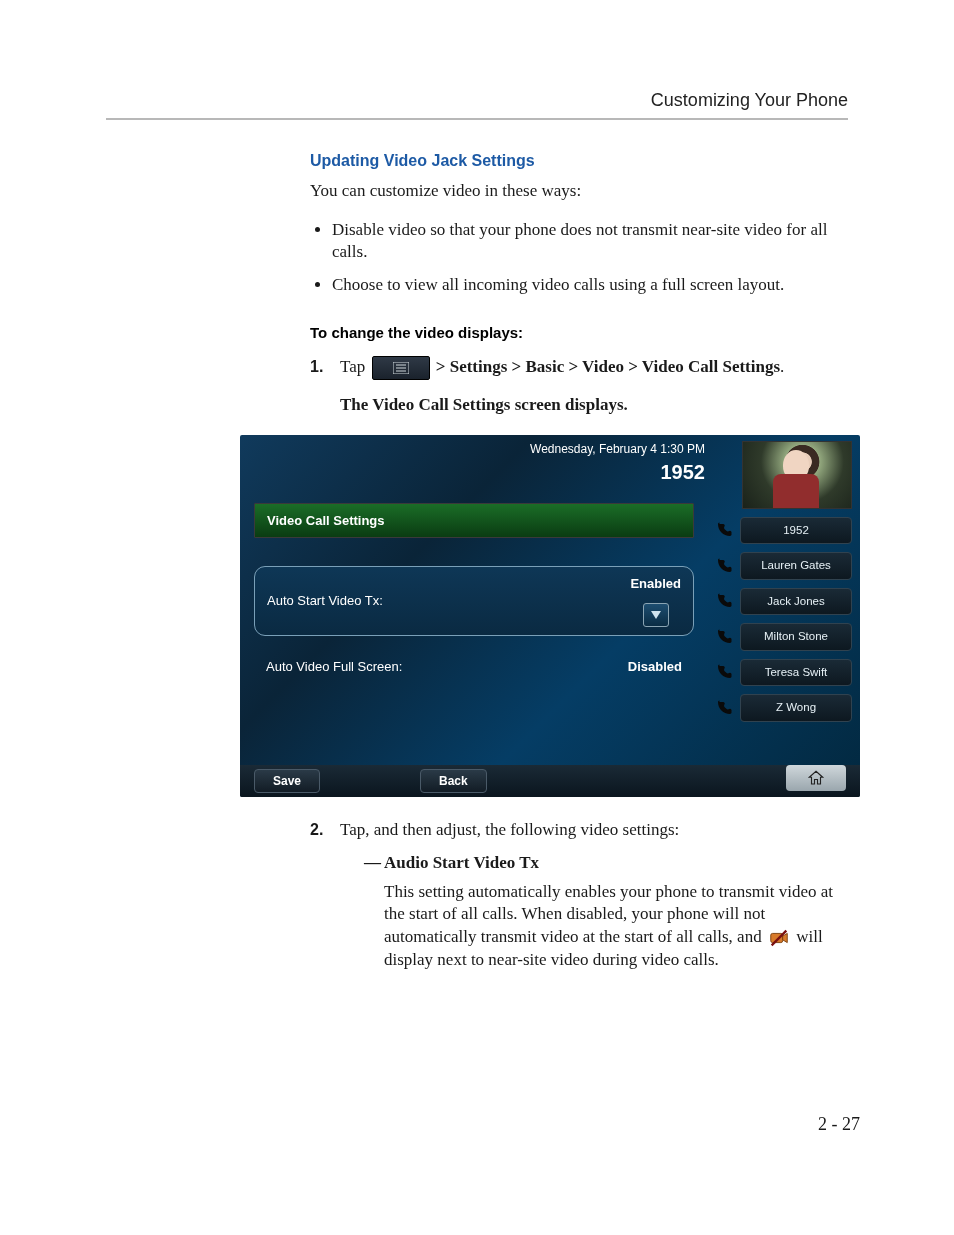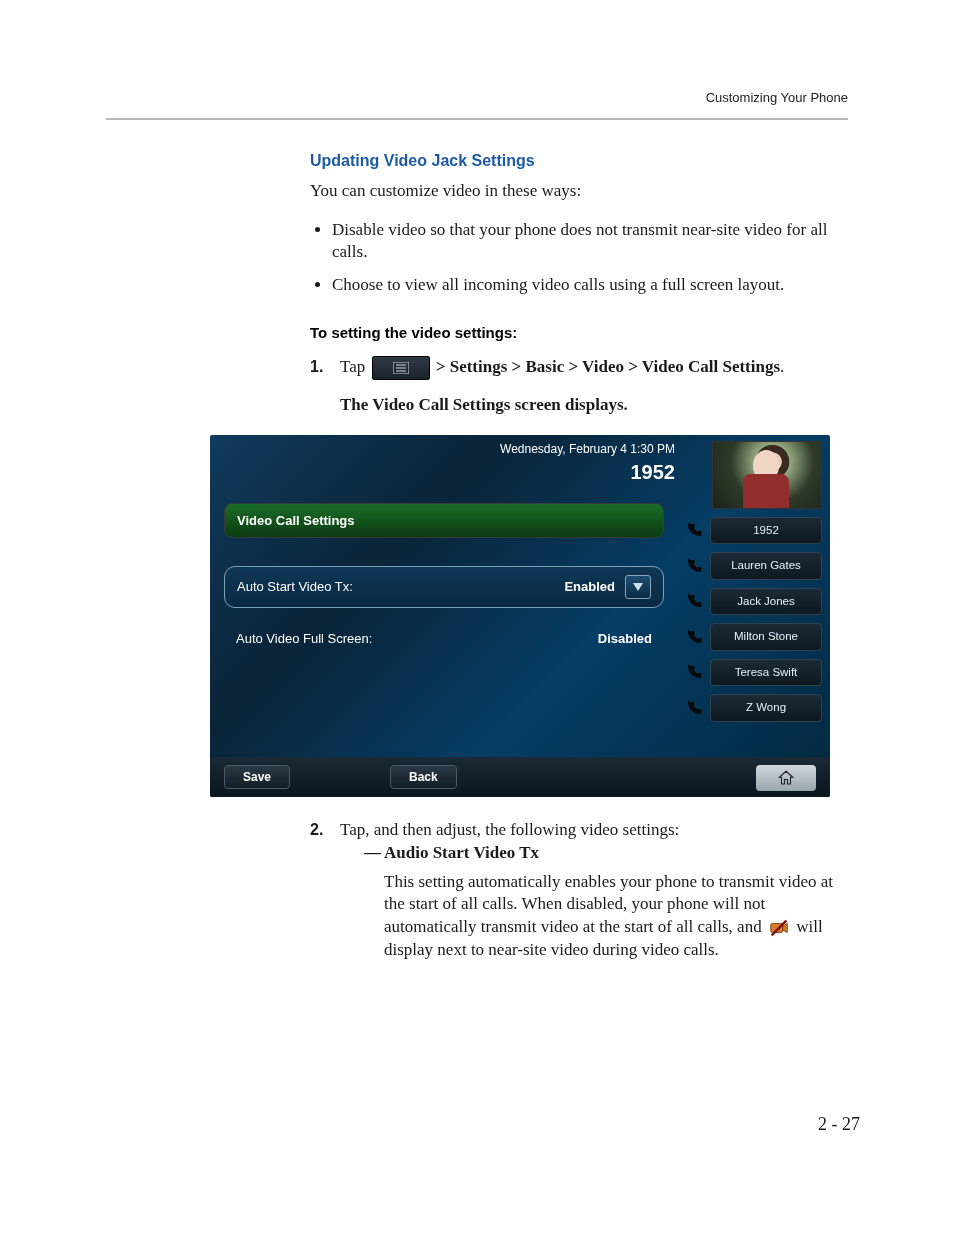--- a/index.html
+++ b/index.html
@@ -15,21 +15,21 @@
     height: 1235px;
     position: relative;
     box-sizing: border-box;
     padding: 80px 106px 60px 180px;
   }
   .running-header {
     position: absolute;
     top: 90px;
     right: 106px;
     font-family: "Segoe UI", Arial, sans-serif;
-    font-size: 13px;
+    font-size: 18px;
     color: #222;
   }
   hr.rule {
     border: none;
     border-top: 2px solid #b8b8b8;
     margin: 0;
     position: absolute;
     top: 118px;
     left: 106px;
     right: 106px;
@@ -112,20 +112,21 @@
   }
   .phone-ui {
     width: 620px;
     height: 362px;
     background: linear-gradient(135deg, #103a5c 0%, #0a2438 30%, #053d65 60%, #02283f 100%);
     color: #fff;
     font-family: "Segoe UI", Arial, sans-serif;
     position: relative;
     overflow: hidden;
     border-radius: 2px;
+    margin-left: 30px;
   }
   .phone-header {
     position: absolute;
     top: 6px;
     right: 155px;
     text-align: right;
     font-size: 12px;
   }
   .phone-header .ext {
     font-size: 20px;
@@ -134,21 +135,21 @@
   }
   .left-panel {
     position: absolute;
     top: 68px;
     left: 14px;
     width: 440px;
   }
   .panel-title-bar {
     background: linear-gradient(#1b6d27, #0a3c12);
     border: 1px solid #3a3a3a;
-    border-radius: 8px;
+    border-radius: 1px;
     padding: 8px 12px;
     font-size: 13px;
     font-weight: 600;
     color: #fff;
     margin-bottom: 28px;
   }
   .setting-row {
     display: flex;
     align-items: center;
     justify-content: space-between;
@@ -158,37 +159,38 @@
     margin-bottom: 14px;
   }
   .setting-row.selected {
     background: linear-gradient(#0e3756, #0a2a42);
     border: 1px solid #7aa0b8;
   }
   .setting-row .value-pill {
     display: flex;
     align-items: center;
     gap: 10px;
+    flex-direction: column;
   }
   .dropdown-btn {
     width: 24px;
     height: 22px;
     border: 1px solid #8aa4b3;
     border-radius: 3px;
     background: linear-gradient(#1d4d70,#0a2c44);
     display: flex;
     align-items: center;
     justify-content: center;
   }
   .bottom-bar {
     position: absolute;
     left: 0;
     bottom: 0;
     width: 100%;
-    height: 40px;
+    height: 32px;
     background: linear-gradient(#1a2a36, #0a151e);
     display: flex;
     align-items: center;
     gap: 100px;
     padding-left: 14px;
     box-sizing: border-box;
   }
   .soft-btn {
     background: linear-gradient(#2a3a47,#121c25);
     border: 1px solid #4a5a68;
@@ -260,20 +262,21 @@
     color: #e6f0f5;
   }
   .phone-glyph {
     width: 20px;
     height: 20px;
     display: flex;
     align-items:center;
     justify-content:center;
   }
   .sublist {
+    margin-top: 10px;
     padding-left: 24px;
   }
   .sublist-item {
     position: relative;
     padding-left: 20px;
     margin-bottom: 8px;
   }
   .sublist-item::before {
     content: "—";
     position: absolute;
@@ -301,21 +304,21 @@
 
     <h3 class="section-title">Updating Video Jack Settings</h3>
 
     <p style="margin:4px 0 6px 0;">You can customize video in these ways:</p>
 
     <ul class="bullets">
       <li>Disable video so that your phone does not transmit near-site video for all calls.</li>
       <li>Choose to view all incoming video calls using a full screen layout.</li>
     </ul>
 
-    <h4 class="sub-title">To setting the video settings:</h4>
+    <h4 class="sub-title">To change the video displays:</h4>
 
     <ol class="steps">
       <li>
         <span>Tap </span>
         <span class="inline-icon">
           <svg width="16" height="12" viewBox="0 0 16 12">
             <rect x="0" y="0" width="16" height="12" fill="none" stroke="#cfd7db" stroke-width="1"></rect>
             <line x1="3" y1="3" x2="13" y2="3" stroke="#cfd7db" stroke-width="1"></line>
             <line x1="3" y1="6" x2="13" y2="6" stroke="#cfd7db" stroke-width="1"></line>
             <line x1="3" y1="9" x2="13" y2="9" stroke="#cfd7db" stroke-width="1"></line>

